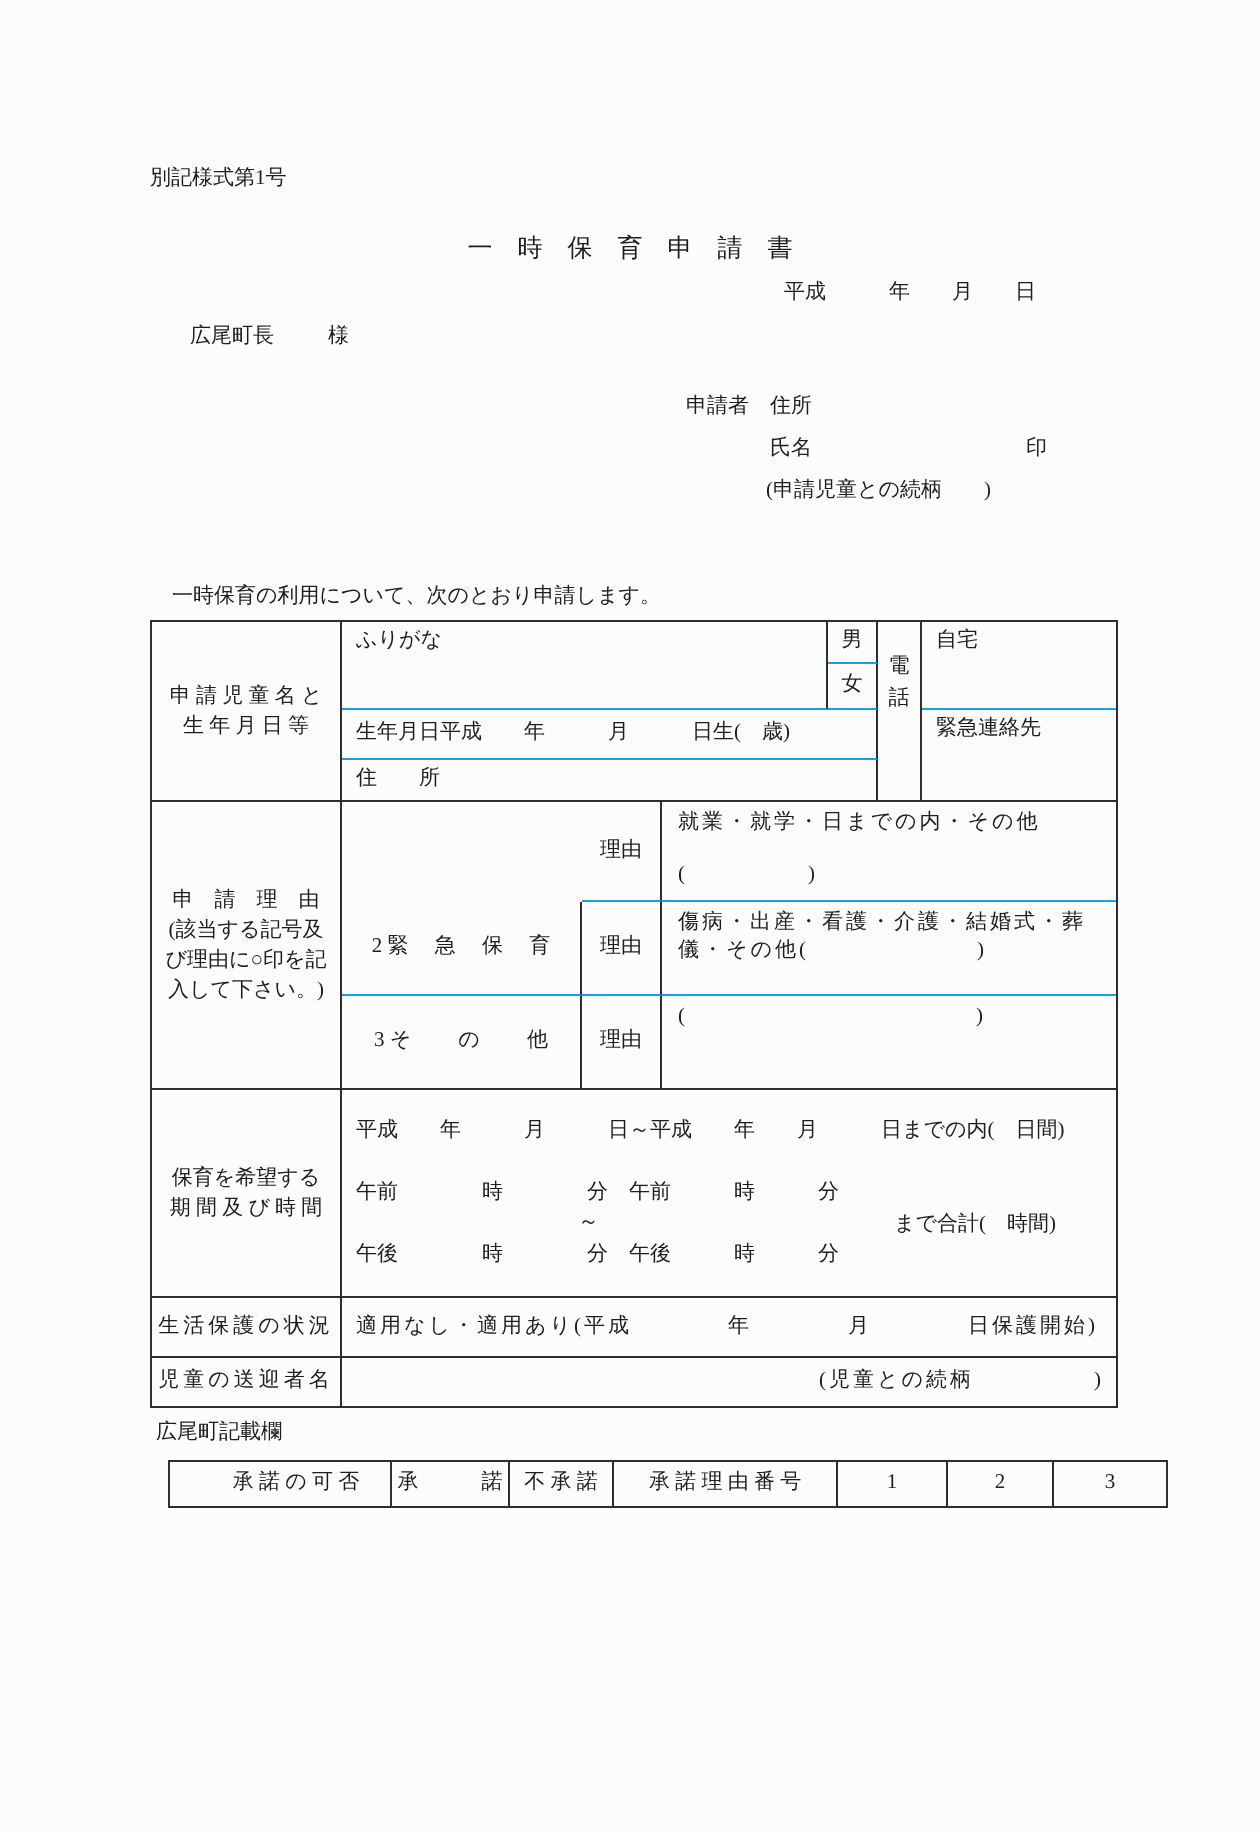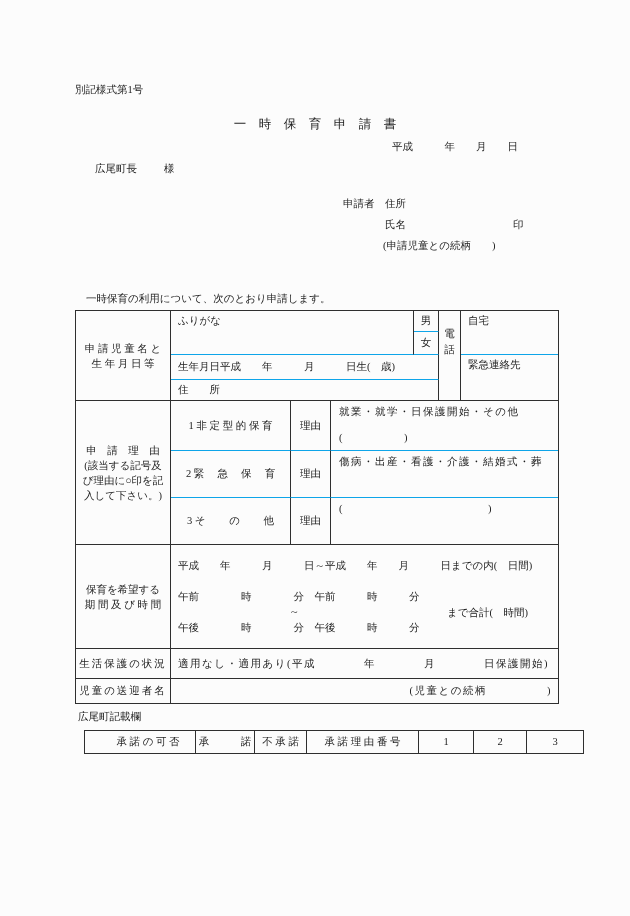--- a/index.html
+++ b/index.html
@@ -79,31 +79,31 @@
     <div class="c bb topleft" style="grid-area:1/5/3/6;">自宅</div>
     <div class="c topleft" style="grid-area:3/5/5/6;">緊急連絡先</div>
   </div>
 
   <div class="sec" id="sec2">
     <div class="c br hdrcell" style="grid-area:1/1/4/2;">
       <div>申　請　理　由</div>
       <div class="note">(該当する記号及び理由に○印を記入して下さい。)</div>
     </div>
 
-    <div class="c br bb cen" style="grid-area:1/2/2/3;">1 非 定 型 的 保 育</div>
     <div class="c br bb cen" style="grid-area:1/3/2/4;">理由</div>
     <div class="c bb detail-sb" style="grid-area:1/4/2/5;">
-      <div>就業・就学・日保護開始・その他</div>
+      <div>就業・就学・日までの内・その他</div>
       <div>(　　　　　)</div>
     </div>
 
     <div class="c br bb cen" style="grid-area:2/2/3/3;">2 緊　 急　 保　 育</div>
     <div class="c br bb cen" style="grid-area:2/3/3/4;">理由</div>
     <div class="c bb detail-top" style="grid-area:2/4/3/5;">
       <div>傷病・出産・看護・介護・結婚式・葬</div>
+      <div>儀・その他(　　　　　　　)</div>
     </div>
 
     <div class="c br cen" style="grid-area:3/2/4/3;">3 そ　　 の　　 他</div>
     <div class="c br cen" style="grid-area:3/3/4/4;">理由</div>
     <div class="c detail-top" style="grid-area:3/4/4/5;">
       <div>(　　　　　　　　　　　　)</div>
       <div></div>
     </div>
   </div>
 

